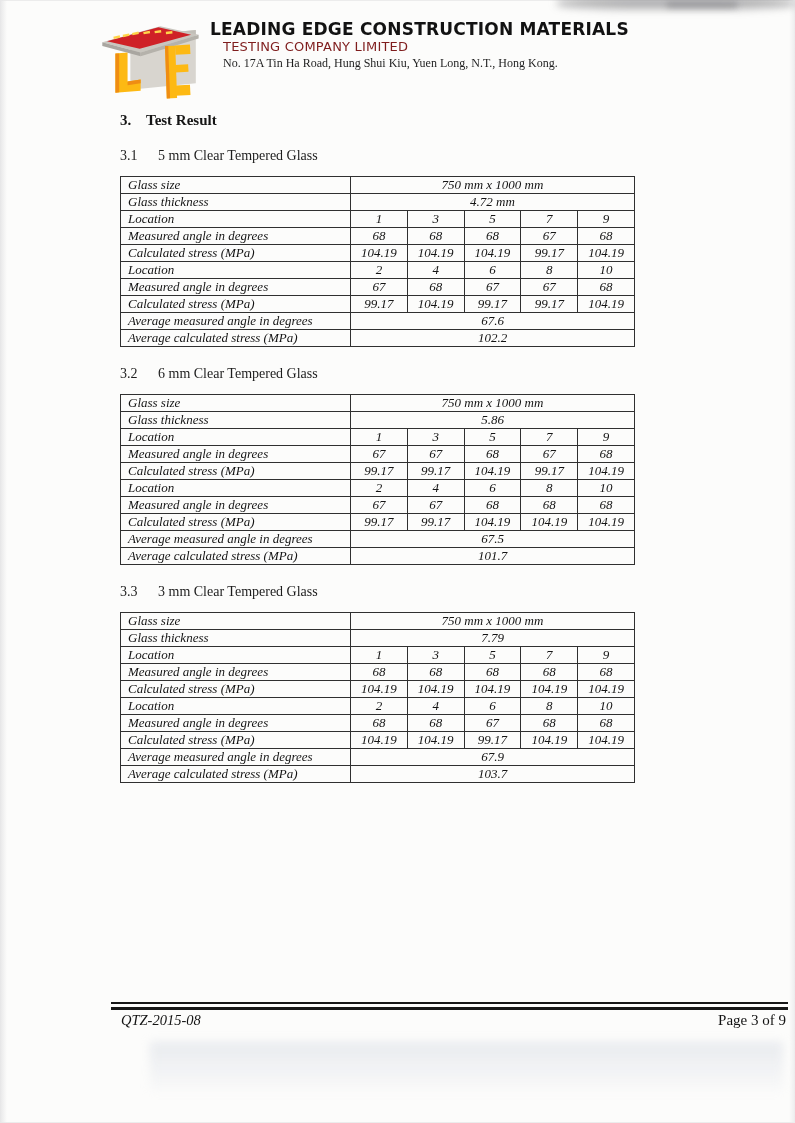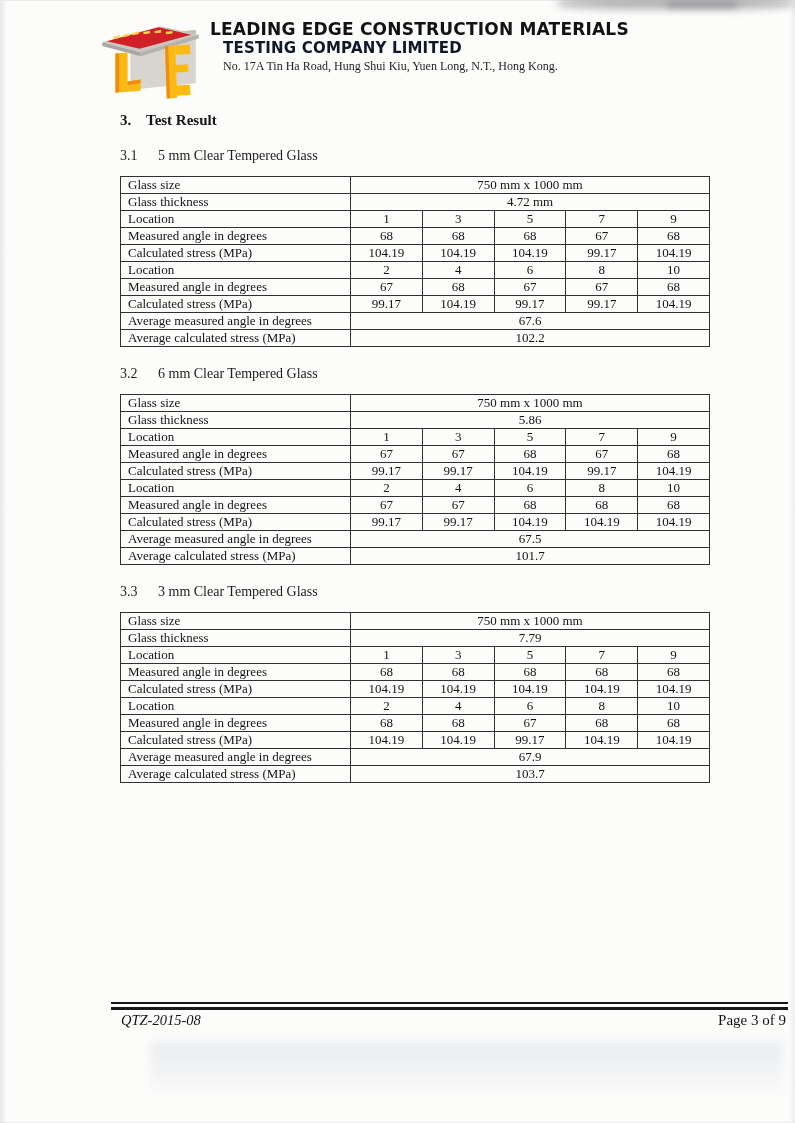--- a/index.html
+++ b/index.html
@@ -19,33 +19,33 @@
   .smudge-top-1{position:absolute;top:-3px;right:0;width:238px;height:12px;background:rgba(95,95,100,.5);filter:blur(4px);border-radius:40%;}
   .smudge-top-2{position:absolute;top:2px;right:58px;width:70px;height:6px;background:rgba(90,90,95,.35);filter:blur(3px);}
   .bottom-band{position:absolute;left:150px;right:12px;top:1042px;height:50px;
     background:linear-gradient(to bottom,rgba(200,206,218,.38),rgba(235,237,243,.12));filter:blur(5px);}
 
   
   .header{position:absolute;top:16px;left:98px;display:flex;align-items:flex-start;}
   .logo-box{width:104px;height:86px;flex:0 0 auto;}
   .company-block{margin-left:8px;padding-top:4px;}
   .company-line1{font-family:"DejaVu Sans",sans-serif;font-weight:bold;font-size:17px;letter-spacing:.2px;color:#121212;line-height:1.15;}
-  .company-line2{font-family:"DejaVu Sans",sans-serif;font-weight:bold;font-size:15px;letter-spacing:.2px;color:#0f172a;line-height:1.15;margin-left:13px;}
+  .company-line2{font-family:"DejaVu Sans",sans-serif;font-weight:normal;font-size:13px;letter-spacing:.2px;color:#7f1d1d;line-height:1.15;margin-left:13px;}
   .addr-line{font-size:12px;color:#1e1e1e;margin-left:13px;margin-top:2px;line-height:1.25;}
   .tel-line{font-size:13.5px;color:#1e1e1e;margin-left:3px;line-height:1.25;}
   .tel-line .sep{display:inline-block;width:14px;}
   .email-value{text-decoration:underline;}
 
   
   .content{position:absolute;left:120px;top:112px;width:503px;}
   .main-heading{display:flex;font-weight:bold;font-size:15px;color:#151515;}
   .main-heading .num{width:26px;}
   .subheading{display:flex;font-size:14px;color:#1c1c1c;margin-top:19px;}
   .subheading .num{width:38px;}
-  .result-table{border-collapse:collapse;width:590px;margin-top:12px;table-layout:fixed;border:1.5px solid #262626;}
+  .result-table{border-collapse:collapse;width:515px;margin-top:12px;table-layout:fixed;border:1.5px solid #262626;font-style:italic;}
   .result-table td{border:1px solid #303030;font-size:13px;height:15px;padding:0;line-height:16px;color:#141414;overflow:hidden;white-space:nowrap;}
   .result-table td.lbl{width:222px;padding-left:7px;}
   .result-table td.val{text-align:center;}
 
   
   .footer{position:absolute;left:111px;right:7px;top:1002px;}
   .footer-rule{height:3px;border-top:2px solid #171717;border-bottom:3.5px solid #171717;}
   .footer-row{display:flex;justify-content:space-between;align-items:baseline;margin-top:2px;padding:0 2px 0 10px;}
   .report-ref{font-style:italic;font-size:14.5px;color:#131313;}
   .page-label{font-size:15px;color:#131313;}

